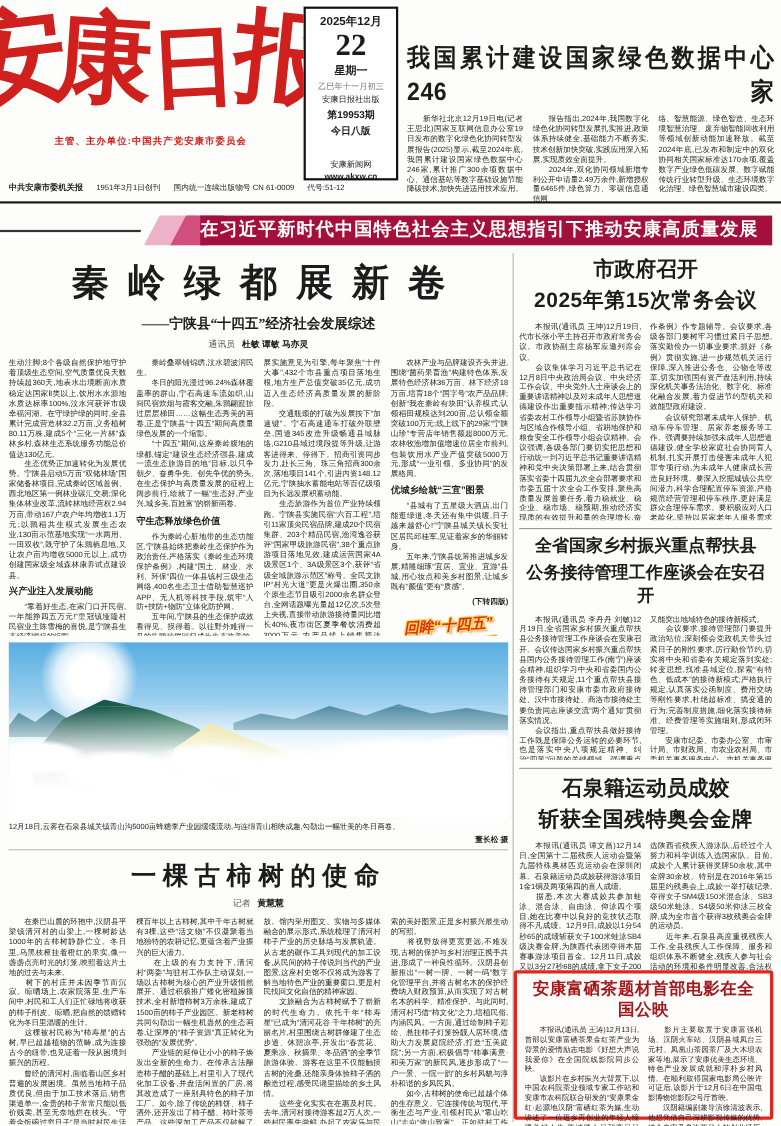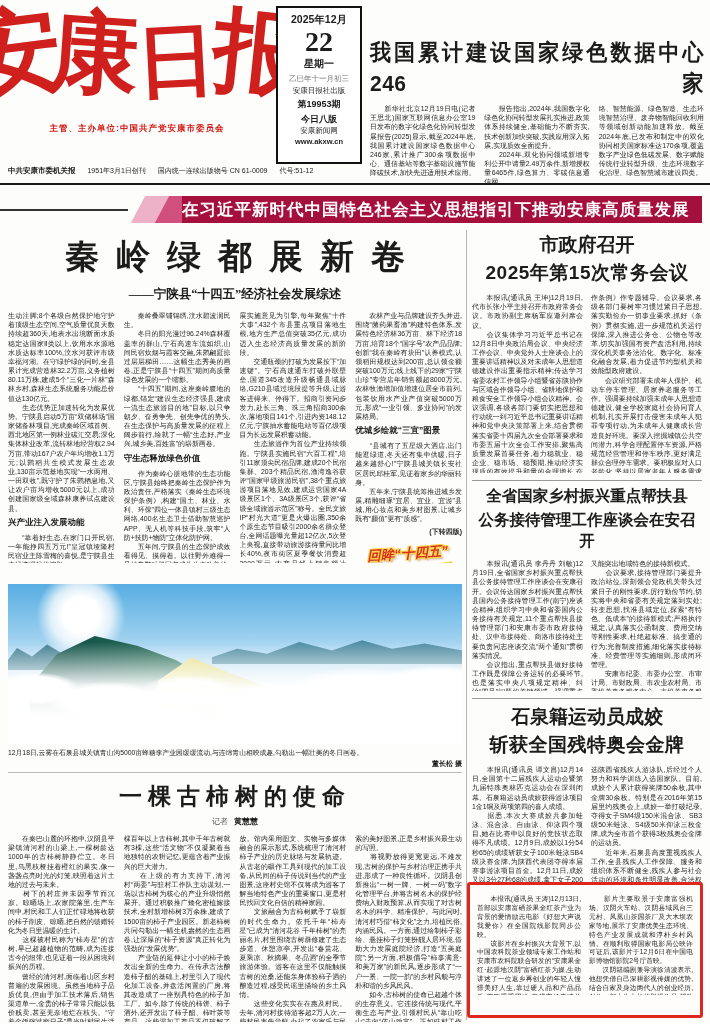--- a/index.html
+++ b/index.html
@@ -22,21 +22,21 @@
   .mast-footer span{margin-right:10px;}
   
   .datebox{position:absolute;left:276px;top:6px;width:86px;height:158px;border:2px solid #111;
            text-align:center;background:#fff;padding-top:5px;box-sizing:border-box;}
   .db-ym{font-size:10.5px;font-weight:bold;}
   .db-day{font-size:28px;font-weight:bold;line-height:1.05;font-family:"Liberation Serif","DejaVu Serif",serif;}
   .db-week{font-size:10px;font-weight:bold;margin-top:1px;}
   .db-lunar{font-size:7.5px;color:#777;margin-top:3px;}
   .db-pub{font-size:7.5px;margin-top:2px;font-family:"Liberation Serif","DejaVu Serif",serif;}
   .db-issue,.db-pages{font-size:9px;font-weight:bold;margin-top:2px;}
-  .db-site{font-size:7.5px;margin-top:0;}
+  .db-site{font-size:7.5px;margin-top:19px;}
   .db-url{font-size:7.5px;font-weight:bold;margin-top:1px;}
   
   .topstory{position:absolute;left:370px;top:40px;width:334px;}
   .topstory h1{margin:0 0 8px 0;font-size:21px;font-weight:900;letter-spacing:.5px;text-align:justify;
                text-align-last:justify;transform:scaleY(1.08);}
   .cols3{display:flex;gap:9px;height:88px;overflow:hidden;}
   .cols3 .coltext{flex:1;}
   .coltext{font-size:6.9px;line-height:1.33;text-align:justify;white-space:pre-line;color:#1d1d1d;}
   .header-rule{position:absolute;left:0;top:183px;width:710px;height:2px;background:#1a1a1a;}
   
@@ -163,20 +163,24 @@
   <div class="header-rule"></div>
 
   <div class="banner-dash"></div>
   <div class="stripe s1"></div>
   <div class="stripe s2"></div>
   <div class="banner">在习近平新时代中国特色社会主义思想指引下推动安康高质量发展</div>
 
   <section class="lead">
     <h2>秦岭绿都展新卷</h2>
     <div class="subtitle">——宁陕县“十四五”经济社会发展综述</div>
+    <div class="byline">
+      <span>通讯员</span>
+      <b>杜敏 谭敏 马亦灵</b>
+    </div>
     <div class="cols4">
       <div class="colblock">
         <div class="coltext">生动注脚;8个各级自然保护地守护着顶级生态空间,空气质量优良天数持续超360天,地表水出境断面水质稳定达国家Ⅱ类以上,饮用水水源地水质达标率100%,汶水河获评市级幸福河湖。在守绿护绿的同时,全县累计完成营造林32.2万亩,义务植树80.11万株,建成5个“三化一片林”森林乡村,森林生态系统服务功能总价值达130亿元。
 　　生态优势正加速转化为发展优势。宁陕县启动5万亩“双储林场”国家储备林项目,完成秦岭区域首例、西北地区第一例林业碳汇交易;深化集体林业改革,流转林地经营权2.94万亩,带动167户农户年均增收1.1万元;以鹮稻共生模式发展生态农业,130亩示范基地实现“一水两用、一田双收”,既守护了朱鹮栖息地,又让农户亩均增收5000元以上,成功创建国家级全域森林康养试点建设县。</div>
         <div class="col-subhead">兴产业注入发展动能</div>
         <div class="coltext">　　“靠着好生态,在家门口开民宿,一年能挣四五万元!”皇冠镇垭隆村民宿业主陈雪梅的喜悦,是宁陕县生态经济崛起的缩影。
 　　五年来,宁陕县以14个高质量发</div>
       </div>
       <div class="colblock">
         <div class="coltext">　　秦岭叠翠铺锦绣,汶水碧波润民生。
@@ -239,20 +243,21 @@
         <div class="coltext">　　本报讯(通讯员 谭文昌)12月14日,全国第十二届残疾人运动会暨第九届特殊奥林匹克运动会在深圳闭幕。石泉籍运动员成姣获得游泳项目1金1铜及两项第四的喜人成绩。
 　　据悉,本次大赛成姣共参加蛙泳、混合泳、自由泳、仰泳四个项目,她在比赛中以良好的竞技状态取得不凡成绩。12月9日,成姣以1分54秒65的成绩斩获女子100米蛙泳SB4级决赛金牌,为陕西代表团夺得本届赛事游泳项目首金。12月11日,成姣又以3分27秒68的成绩,拿下女子200米个人混合泳SM5级决赛铜牌。在随后进行的女子50米自由泳、50米仰泳项目中均获得第四名。
 　　成姣1994年4月出生于石泉县后柳镇运笔村一户普通农民家庭。因先天性脑瘫导致双腿无法行走,2005年入</div>
         <div class="coltext">选陕西省残疾人游泳队,后经过个人努力和科学训练入选国家队。目前,成姣个人累计获得奖牌50余枚,其中金牌30余枚。特别是在2016年第15届里约残奥会上,成姣一举打破纪录,夺得女子SM4级150米混合泳、SB3级50米蛙泳、S4级50米仰泳三枚金牌,成为全市首个获得3枚残奥会金牌的运动员。
 　　近年来,石泉县高度重视残疾人工作,全县残疾人工作保障、服务和组织体系不断健全,残疾人参与社会活动的环境和条件明显改善,合法权益得到有力维护,全县残疾人事业健康快速发展。尤其是残疾人体育工作成效明显,涌现出一大批以夏江波、成姣为代表的石泉籍优秀运动员,先后在残奥会、全国残疾人运动会等大型综合运动会中崭露头角,屡获佳绩,展现了石泉健儿的良好风采。</div>
       </div>
     </section>
   </div>
 
   <div class="movie-box">
+    <div class="movie-title">安康富硒茶题材首部电影在全国公映</div>
     <div class="cols2 movie-cols">
       <div class="coltext">　　本报讯(通讯员 王涛)12月13日,首部以安康富硒茶果金红茶产业为背景的爱情励志电影《好想大声说我爱你》在全国院线影院同步公映。
 　　该影片在乡村振兴大背景下,以中国农科院茶业领域专家工作站和安康市农科院联合研发的“安康果金红·起源地汉阴”富硒红茶为媒,生动讲述了一位返乡再创业的年轻人憧憬美好人生,靠过硬人品和产品品质,克服重重困难,赢得市场青睐并收获真挚爱情的感人故事。影片深刻凸显了当代返乡创业青年积极进取的价值观和对美好爱情的追求,对持续推进乡村振兴,促进农文旅融合发展具有积极意义。</div>
       <div class="coltext">　　影片主要取景于安康富强机场、汉阴火车站、汉阴县域凤台三元村、凤凰山茶园茶厂及大木坝农家等地,展示了安康优美生态环境、特色产业发展成就和淳朴乡村风情。在顺利取得国家电影局公映许可证后,该影片于12月6日在中国电影博物馆影院2号厅首映。
 　　汉阴籍编剧兼导演徐清波表示,他想凭借自己深耕影视传媒的优势,结合自家及身边两代人的创业经历,创作一部土生土长的影视作品,帮助家乡茶企拓展市场。家乡有关部门和新闻单位给了他和团队大力支持,他有信心依托家乡丰富的资源,创作更多影视好作品。</div>
     </div>
   </div>
 
   <figure class="photo" style="margin:0">
     <div class="sun"></div>

